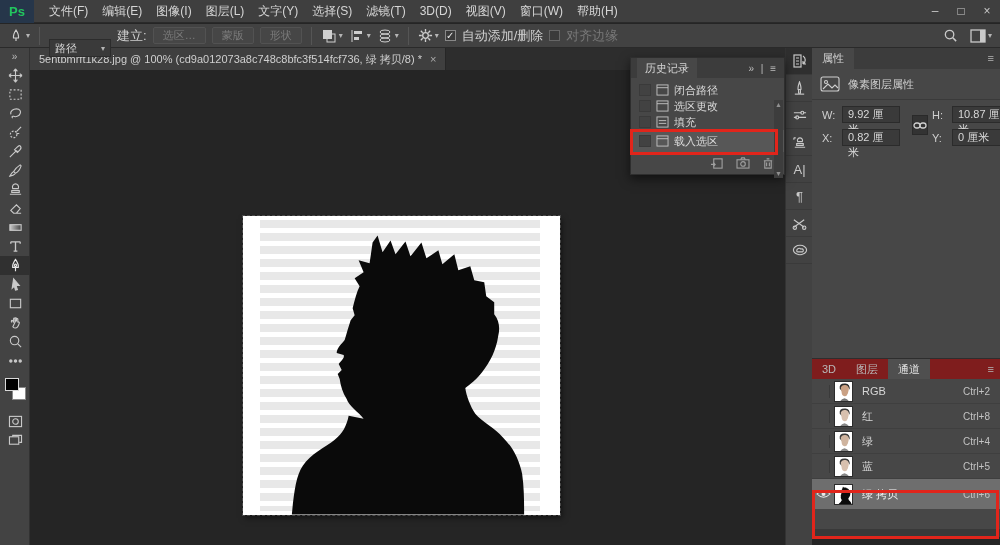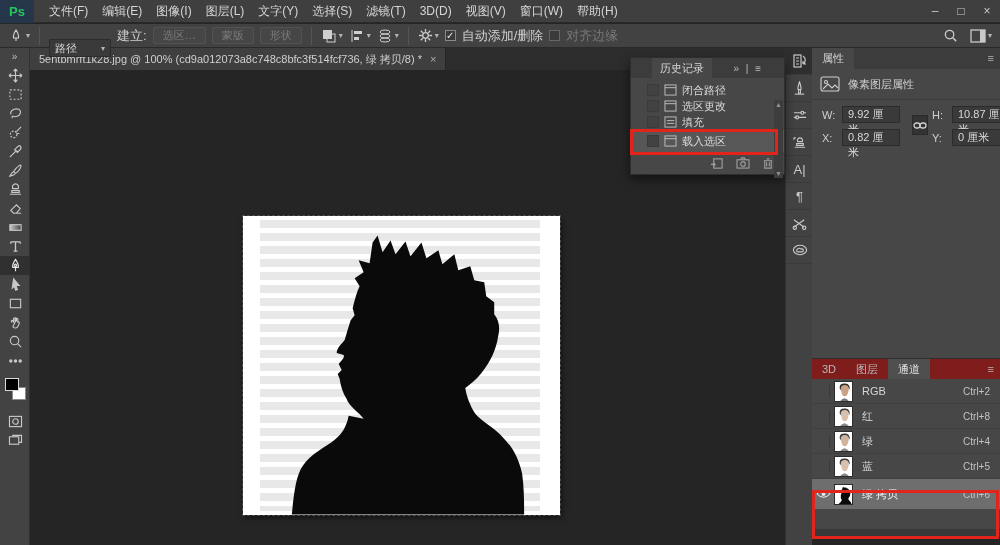--- a/index.html
+++ b/index.html
@@ -61,25 +61,25 @@
   #canvas { position:absolute; left:30px; top:70px; width:755px; height:475px; background:#252525; z-index:1; }
   #document { position:absolute; left:213px; top:146px; width:317px; height:299px;
     background:#ffffff; outline:1px dashed #4a4a4a; box-shadow:2px 3px 6px rgba(0,0,0,.5); }
   #doc-stripes { position:absolute; left:17px; right:20px; top:4px; bottom:4px;
     background:repeating-linear-gradient(to bottom,#e8e8e8 0 8px,#ffffff 8px 13px); }
   #silhouette { position:absolute; left:0; top:0; }
 
   
   #history-panel { position:absolute; left:630px; top:57px; width:155px; background:#474747;
     border:1px solid #2e2e2e; box-shadow:0 4px 10px rgba(0,0,0,.55); z-index:20; }
-  #history-header { height:20px; background:#3c3c3c; display:flex; align-items:center; padding:0 21px; }
+  #history-header { height:20px; background:#3c3c3c; display:flex; align-items:center; padding:0 6px; }
   #history-header .htitle { color:#d4d4d4; font-size:11px; background:#474747; height:20px;
     line-height:20px; padding:0 8px; }
   #history-header .hicons { margin-left:auto; color:#bdbdbd; font-size:10px; letter-spacing:2px; }
-  .hist-item { height:16px; display:flex; align-items:center; gap:5px; padding-left:16px; position:relative; }
+  .hist-item { height:16px; display:flex; align-items:center; gap:5px; padding-left:8px; position:relative; }
   .hist-item.selected { background:#575757; height:22px; }
   .hist-well { width:12px; height:12px; border:1px solid #3a3a3a; background:#424242; }
   .hist-ico svg { stroke:#c2c2c2; fill:none; stroke-width:1; }
   .hist-item .hlabel { color:#dadada; font-size:11px; }
   #hist-scroll { position:absolute; right:1px; top:22px; width:9px; height:78px; background:#3d3d3d;
     color:#909090; font-size:7px; text-align:center; display:flex; flex-direction:column; justify-content:space-between; padding:1px 0; }
   #history-footer { height:22px; display:flex; align-items:center; justify-content:flex-end;
     gap:12px; padding-right:10px; }
   #history-footer svg { stroke:#9f9f9f; fill:none; stroke-width:1.2; }
 

